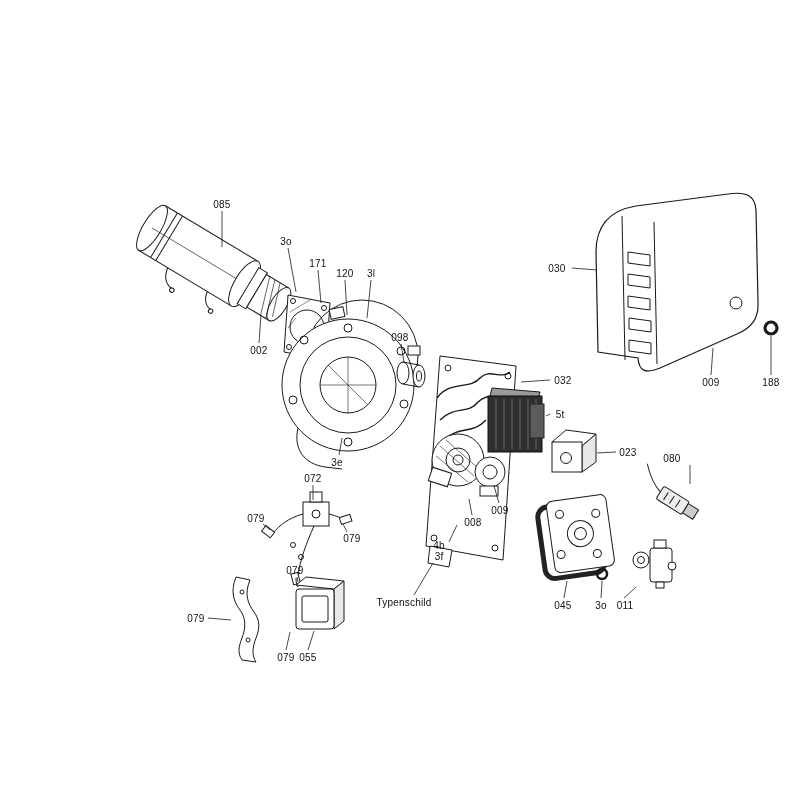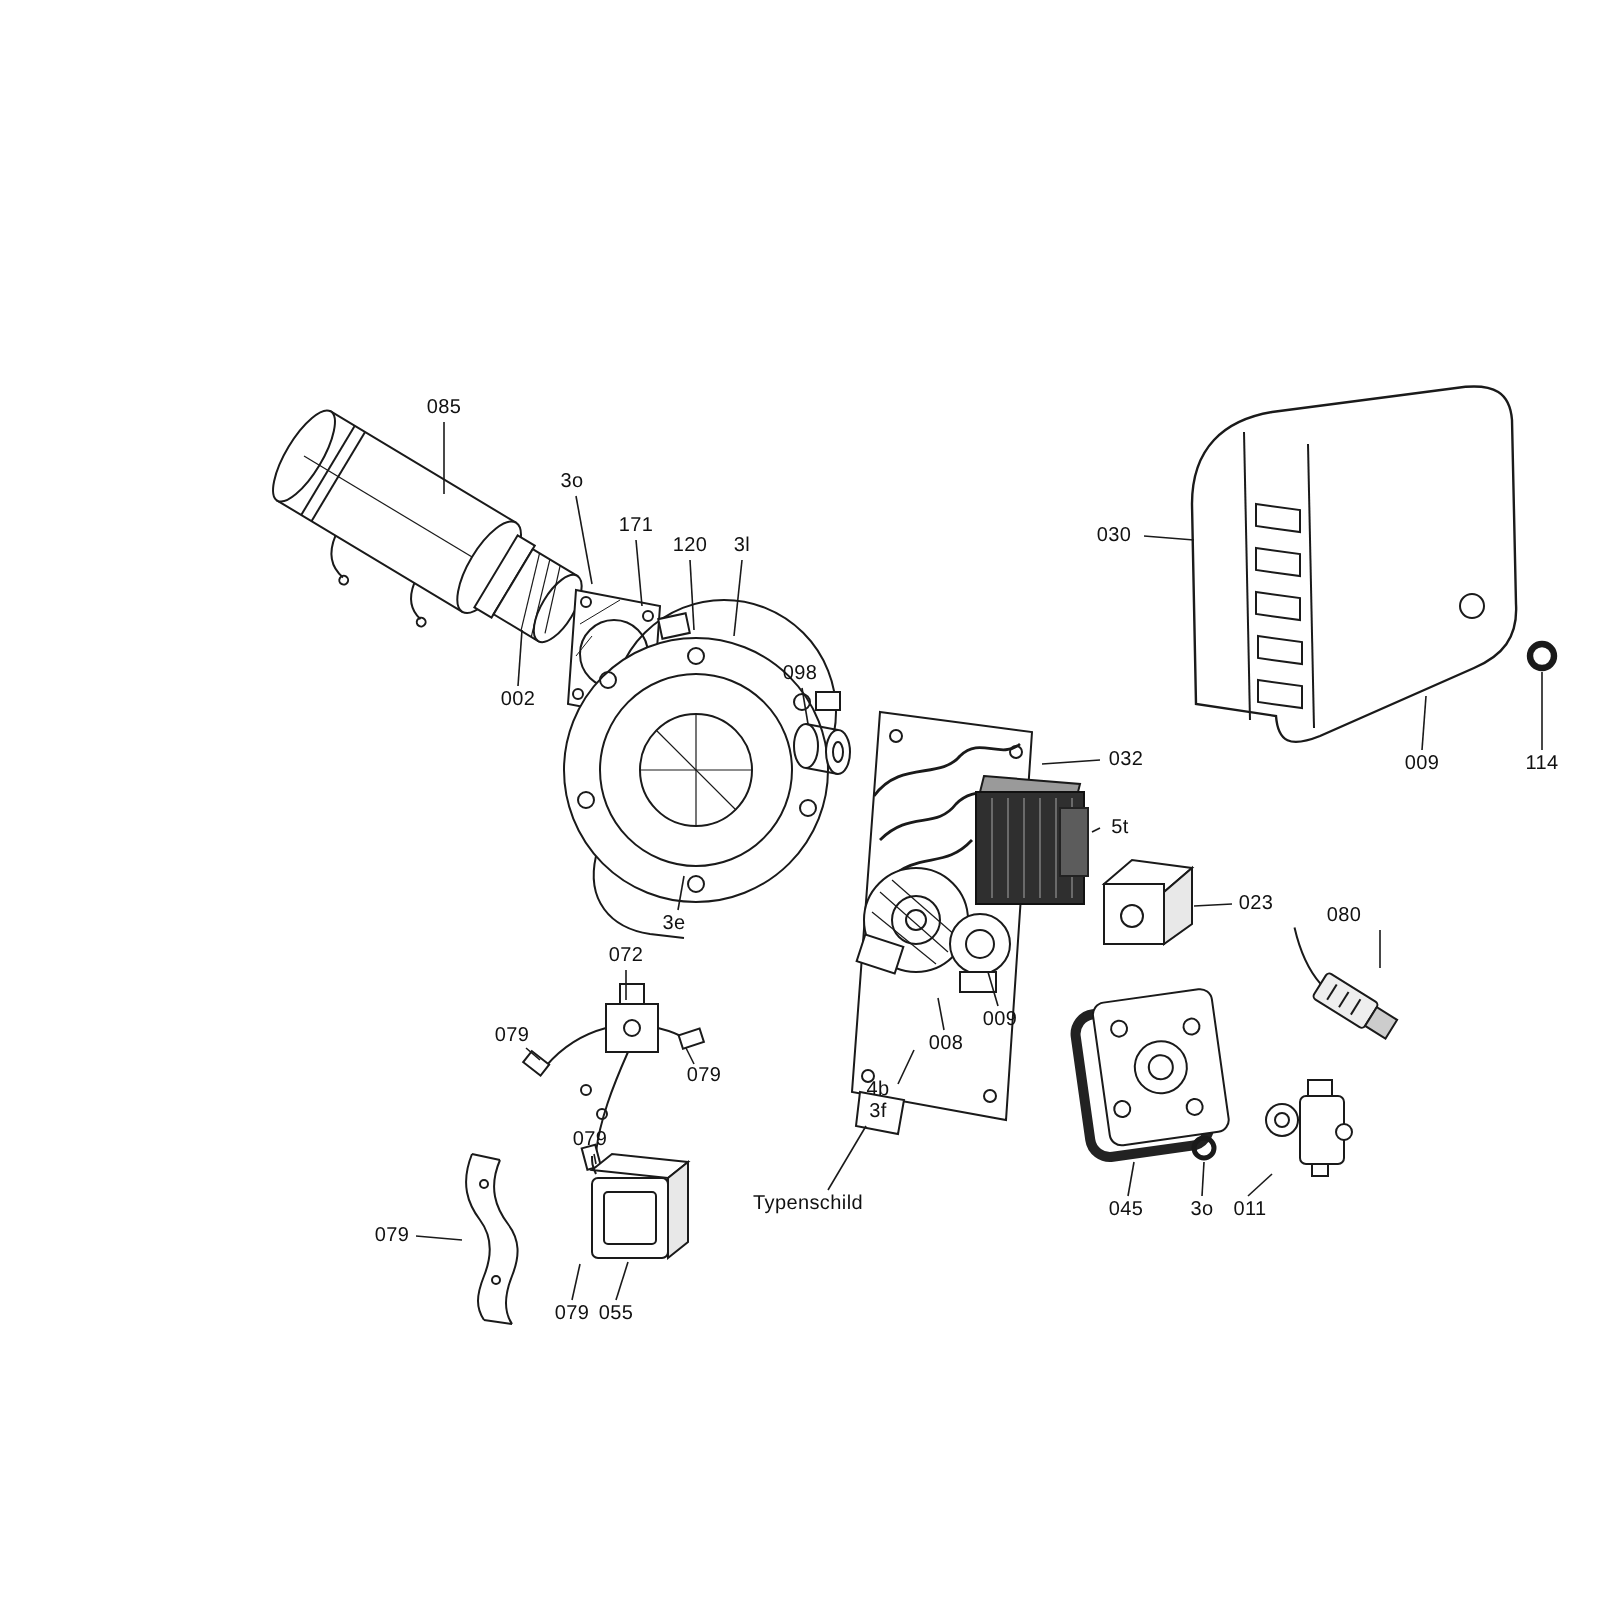--- a/index.html
+++ b/index.html
@@ -240,21 +240,21 @@
 
 <div class="label" style="left:222px;top:204px">085</div>
 <div class="label" style="left:259px;top:350px">002</div>
 <div class="label" style="left:286px;top:241px">3o</div>
 <div class="label" style="left:318px;top:263px">171</div>
 <div class="label" style="left:345px;top:273px">120</div>
 <div class="label" style="left:371px;top:273px">3l</div>
 <div class="label" style="left:400px;top:337px">098</div>
 <div class="label" style="left:557px;top:268px">030</div>
 <div class="label" style="left:711px;top:382px">009</div>
-<div class="label" style="left:771px;top:382px">114</div>
+<div class="label" style="left:771px;top:382px">188</div>
 <div class="label" style="left:563px;top:380px">032</div>
 <div class="label" style="left:560px;top:414px">5t</div>
 <div class="label" style="left:628px;top:452px">023</div>
 <div class="label" style="left:672px;top:458px">080</div>
 <div class="label" style="left:337px;top:462px">3e</div>
 <div class="label" style="left:313px;top:478px">072</div>
 <div class="label" style="left:256px;top:518px">079</div>
 <div class="label" style="left:352px;top:538px">079</div>
 <div class="label" style="left:473px;top:522px">008</div>
 <div class="label" style="left:500px;top:510px">009</div>

